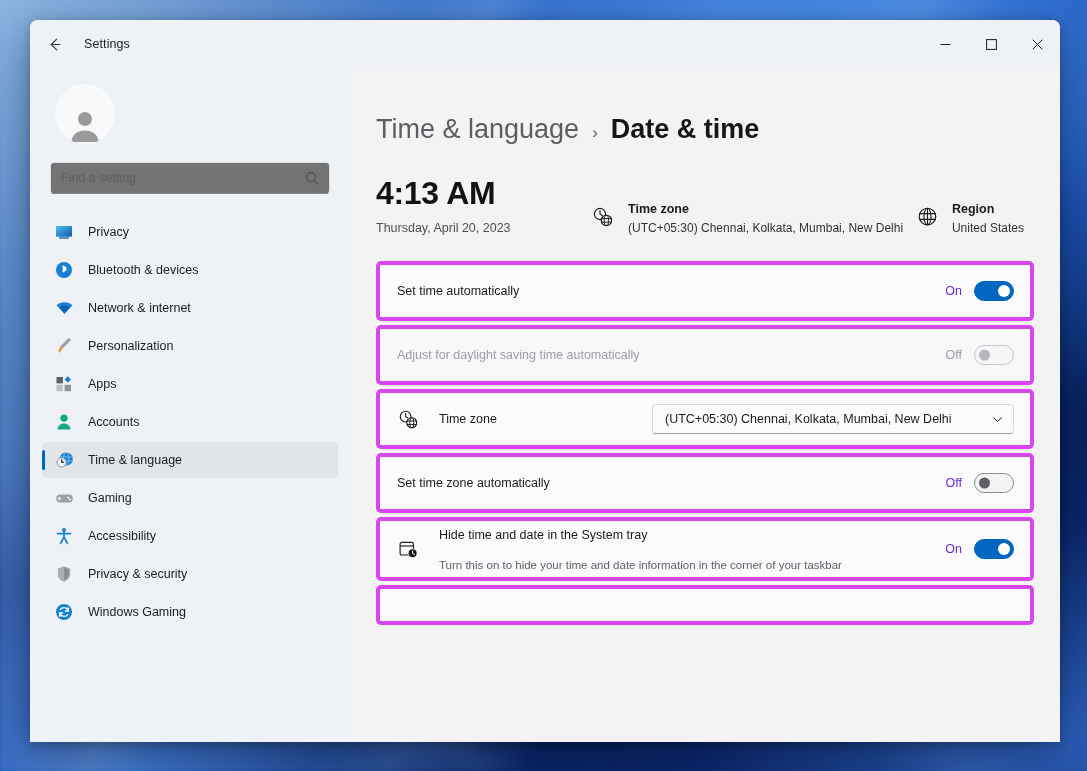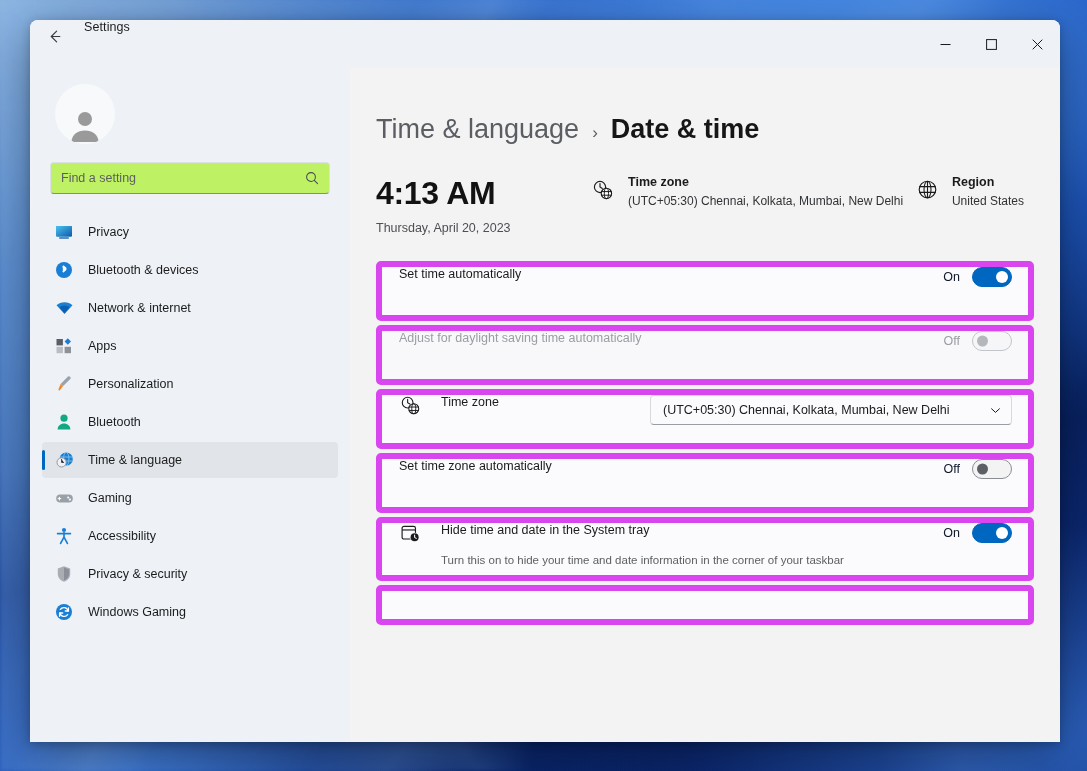--- a/index.html
+++ b/index.html
@@ -46,21 +46,21 @@
     background: #f3f3f3;
     border-radius: 8px 8px 0 0;
     box-shadow: 0 14px 48px rgba(0,0,0,0.38), 0 2px 10px rgba(0,0,0,0.22);
     overflow: hidden;
     display: flex; flex-direction: column;
   }
 
   
   .titlebar {
     height: 48px; flex: 0 0 48px;
-    display: flex; 
+    display: flex; align-items: center;
     background: #eef2f7;
     position: relative;
   }
   .back-btn {
     width: 32px; height: 32px; margin-left: 8px;
     display: flex; align-items: center; justify-content: center;
     border-radius: 4px; cursor: pointer;
     color: #3b3b3b;
   }
   .win-title {
@@ -89,21 +89,21 @@
   }
   .avatar-block { padding: 16px 0 0 13px; }
   .avatar {
     width: 60px; height: 60px; border-radius: 50%;
     background: #f7f9fb;
     display: flex; align-items: flex-end; justify-content: center;
     overflow: hidden;
   }
   .search-wrap { padding: 18px 8px 6px 8px; }
   .searchbox {
-    height: 32px; background: #bef264;
+    height: 32px; background: #737373;
     border: 1px solid #dcdfe3;
     border-bottom: 1px solid #868a8e;
     border-radius: 4px;
     display: flex; align-items: center;
     padding: 0 10px;
   }
   .searchbox input {
     flex: 1 1 auto; border: 0; outline: 0; background: transparent;
     font-family: "Liberation Sans", sans-serif;
     font-size: 12.5px; color: #1b1b1b;
@@ -136,53 +136,53 @@
     padding: 46px 26px 0 26px;
     overflow: hidden;
     position: relative;
   }
   .breadcrumb { display: flex; align-items: baseline; gap: 13px; }
   .bc-parent { font-size: 27px; color: #5a5d61; font-weight: 400; cursor: pointer; }
   .bc-sep { font-size: 17px; color: #5a5d61; }
   .bc-current { font-size: 27px; color: #161616; font-weight: 700; }
 
   
-  .summary { display: flex; align-items: flex-start; margin-top: 30px; }
+  .summary { display: flex; align-items: flex-end; margin-top: 30px; }
   .clock-col { width: 216px; flex: 0 0 216px; padding-top: 2px; }
   .clock-time { font-size: 32px; font-weight: 600; color: #121212; line-height: 1; letter-spacing: -0.3px; }
   .clock-date { font-size: 12.5px; color: #4c4f53; margin-top: 12px; }
   .info-col { display: flex; align-items: flex-start; }
   .info-ico { margin-right: 14px; margin-top: 4px; color: #1b1b1b; }
   .info-title { font-size: 12.5px; font-weight: 600; color: #1b1b1b; }
   .info-sub { font-size: 12px; color: #303336; margin-top: 5px; }
   .info-col.region { margin-left: auto; padding-right: 10px; }
 
   
   .cards { margin-top: 26px; }
   .card {
     background: #fbfbfd;
-    border: 6px solid #d946ef;
+    border: 4px solid #d946ef;
     border-radius: 5px;
     margin-bottom: 4px;
     min-height: 60px;
-    display: flex; align-items: flex-start;
+    display: flex; align-items: center;
     padding: 0 16px 0 17px;
   }
   .card.disabled { background: #f8f8fa; }
   .card-ico {
     width: 22px; flex: 0 0 22px; margin-right: 20px;
     display: flex; align-items: center; justify-content: center;
     color: #1b1b1b;
   }
   .card-text { flex: 1 1 auto; min-width: 0; }
   .card-title { font-size: 12.5px; color: #1b1b1b; }
   .card-title.dim { color: #9a9da1; }
   .card-desc { font-size: 11.5px; color: #5c5f63; margin-top: 17px; }
   .card-right { display: flex; align-items: center; gap: 12px; flex: 0 0 auto; }
-  .toggle-label { font-size: 12.5px; color: #0f172a; min-width: 20px; text-align: right; }
+  .toggle-label { font-size: 12.5px; color: #6d28d9; min-width: 20px; text-align: right; }
   .toggle-label.dim { color: #9a9da1; }
 
   .toggle {
     width: 40px; height: 20px; border-radius: 10px;
     position: relative; cursor: pointer; flex: 0 0 40px;
   }
   .toggle.on { background: #0067c0; border: 1px solid #0067c0; }
   .toggle.off { background: #f3f3f3; border: 1px solid #8a8d91; }
   .toggle.off.disabled { border-color: #c2c5c9; background: #f6f6f8; }
   .knob { position: absolute; top: 50%; transform: translateY(-50%); border-radius: 50%; }
@@ -310,47 +310,47 @@
               <path d="M1.5 6.2C3.6 4.3 6.4 3.2 9.5 3.2s5.9 1.1 8 3L9.5 15z" fill="#1a7fd4"></path>
               <path d="M4.6 8.4c1.35-1.2 3.05-1.9 4.9-1.9s3.55.7 4.9 1.9L9.5 14.2z" fill="#0e5fb0"></path>
             </svg>
           </span>
           <span class="nav-label">Network &amp; internet</span>
         </div>
 
         <div class="nav-item">
           <span class="nav-ico">
             <svg width="18" height="18" viewBox="0 0 18 18">
+              <path d="M15.3 1.9c.6.6.6 1.4 0 2L7.9 11.3 5.6 9 13 1.6c.6-.6 1.5-.6 2.3.3z" fill="#9aa3ad"></path>
+              <path d="M5.6 9l2.3 2.3-3 3.9c-.5.7-1.6.2-1.5-.6z" fill="#f08a28"></path>
+            </svg>
+          </span>
+          <span class="nav-label">Personalization</span>
+        </div>
+
+        <div class="nav-item">
+          <span class="nav-ico">
+            <svg width="18" height="18" viewBox="0 0 18 18">
               <rect x="1.5" y="2" width="6.4" height="6.4" fill="#5a5f66"></rect>
               <rect x="1.5" y="9.8" width="6.4" height="6.4" fill="#babec4"></rect>
               <rect x="9.6" y="9.8" width="6.4" height="6.4" fill="#8d9299"></rect>
               <path d="M12.8 1.3l3.2 3.2-3.2 3.2-3.2-3.2z" fill="#1a7fd4"></path>
             </svg>
           </span>
           <span class="nav-label">Apps</span>
         </div>
 
         <div class="nav-item">
           <span class="nav-ico">
             <svg width="18" height="18" viewBox="0 0 18 18">
-              <path d="M15.3 1.9c.6.6.6 1.4 0 2L7.9 11.3 5.6 9 13 1.6c.6-.6 1.5-.6 2.3.3z" fill="#9aa3ad"></path>
-              <path d="M5.6 9l2.3 2.3-3 3.9c-.5.7-1.6.2-1.5-.6z" fill="#f08a28"></path>
-            </svg>
-          </span>
-          <span class="nav-label">Personalization</span>
-        </div>
-
-        <div class="nav-item">
-          <span class="nav-ico">
-            <svg width="18" height="18" viewBox="0 0 18 18">
               <circle cx="9" cy="5.2" r="3.6" fill="#13a884"></circle>
               <path d="M2.6 16.4c0-3.6 2.9-6 6.4-6s6.4 2.4 6.4 6z" fill="#13a884"></path>
             </svg>
           </span>
-          <span class="nav-label">Bluetooth</span>
+          <span class="nav-label">Accounts</span>
         </div>
 
         <div class="nav-item selected">
           <span class="nav-ico">
             <svg width="19" height="19" viewBox="0 0 19 19">
               <circle cx="11.2" cy="8" r="6.6" fill="#1a7fd4"></circle>
               <ellipse cx="11.2" cy="8" rx="2.7" ry="6.6" fill="none" stroke="#8ec8f0" stroke-width="0.8"></ellipse>
               <path d="M4.8 6h12.8M4.8 10h12.8" stroke="#8ec8f0" stroke-width="0.8"></path>
               <circle cx="6.6" cy="11.4" r="4.6" fill="#eef2f7" stroke="#8a9099" stroke-width="0.9"></circle>
               <path d="M6.6 8.4v3h2.1" stroke="#3d4349" stroke-width="1" stroke-linecap="round"></path>

